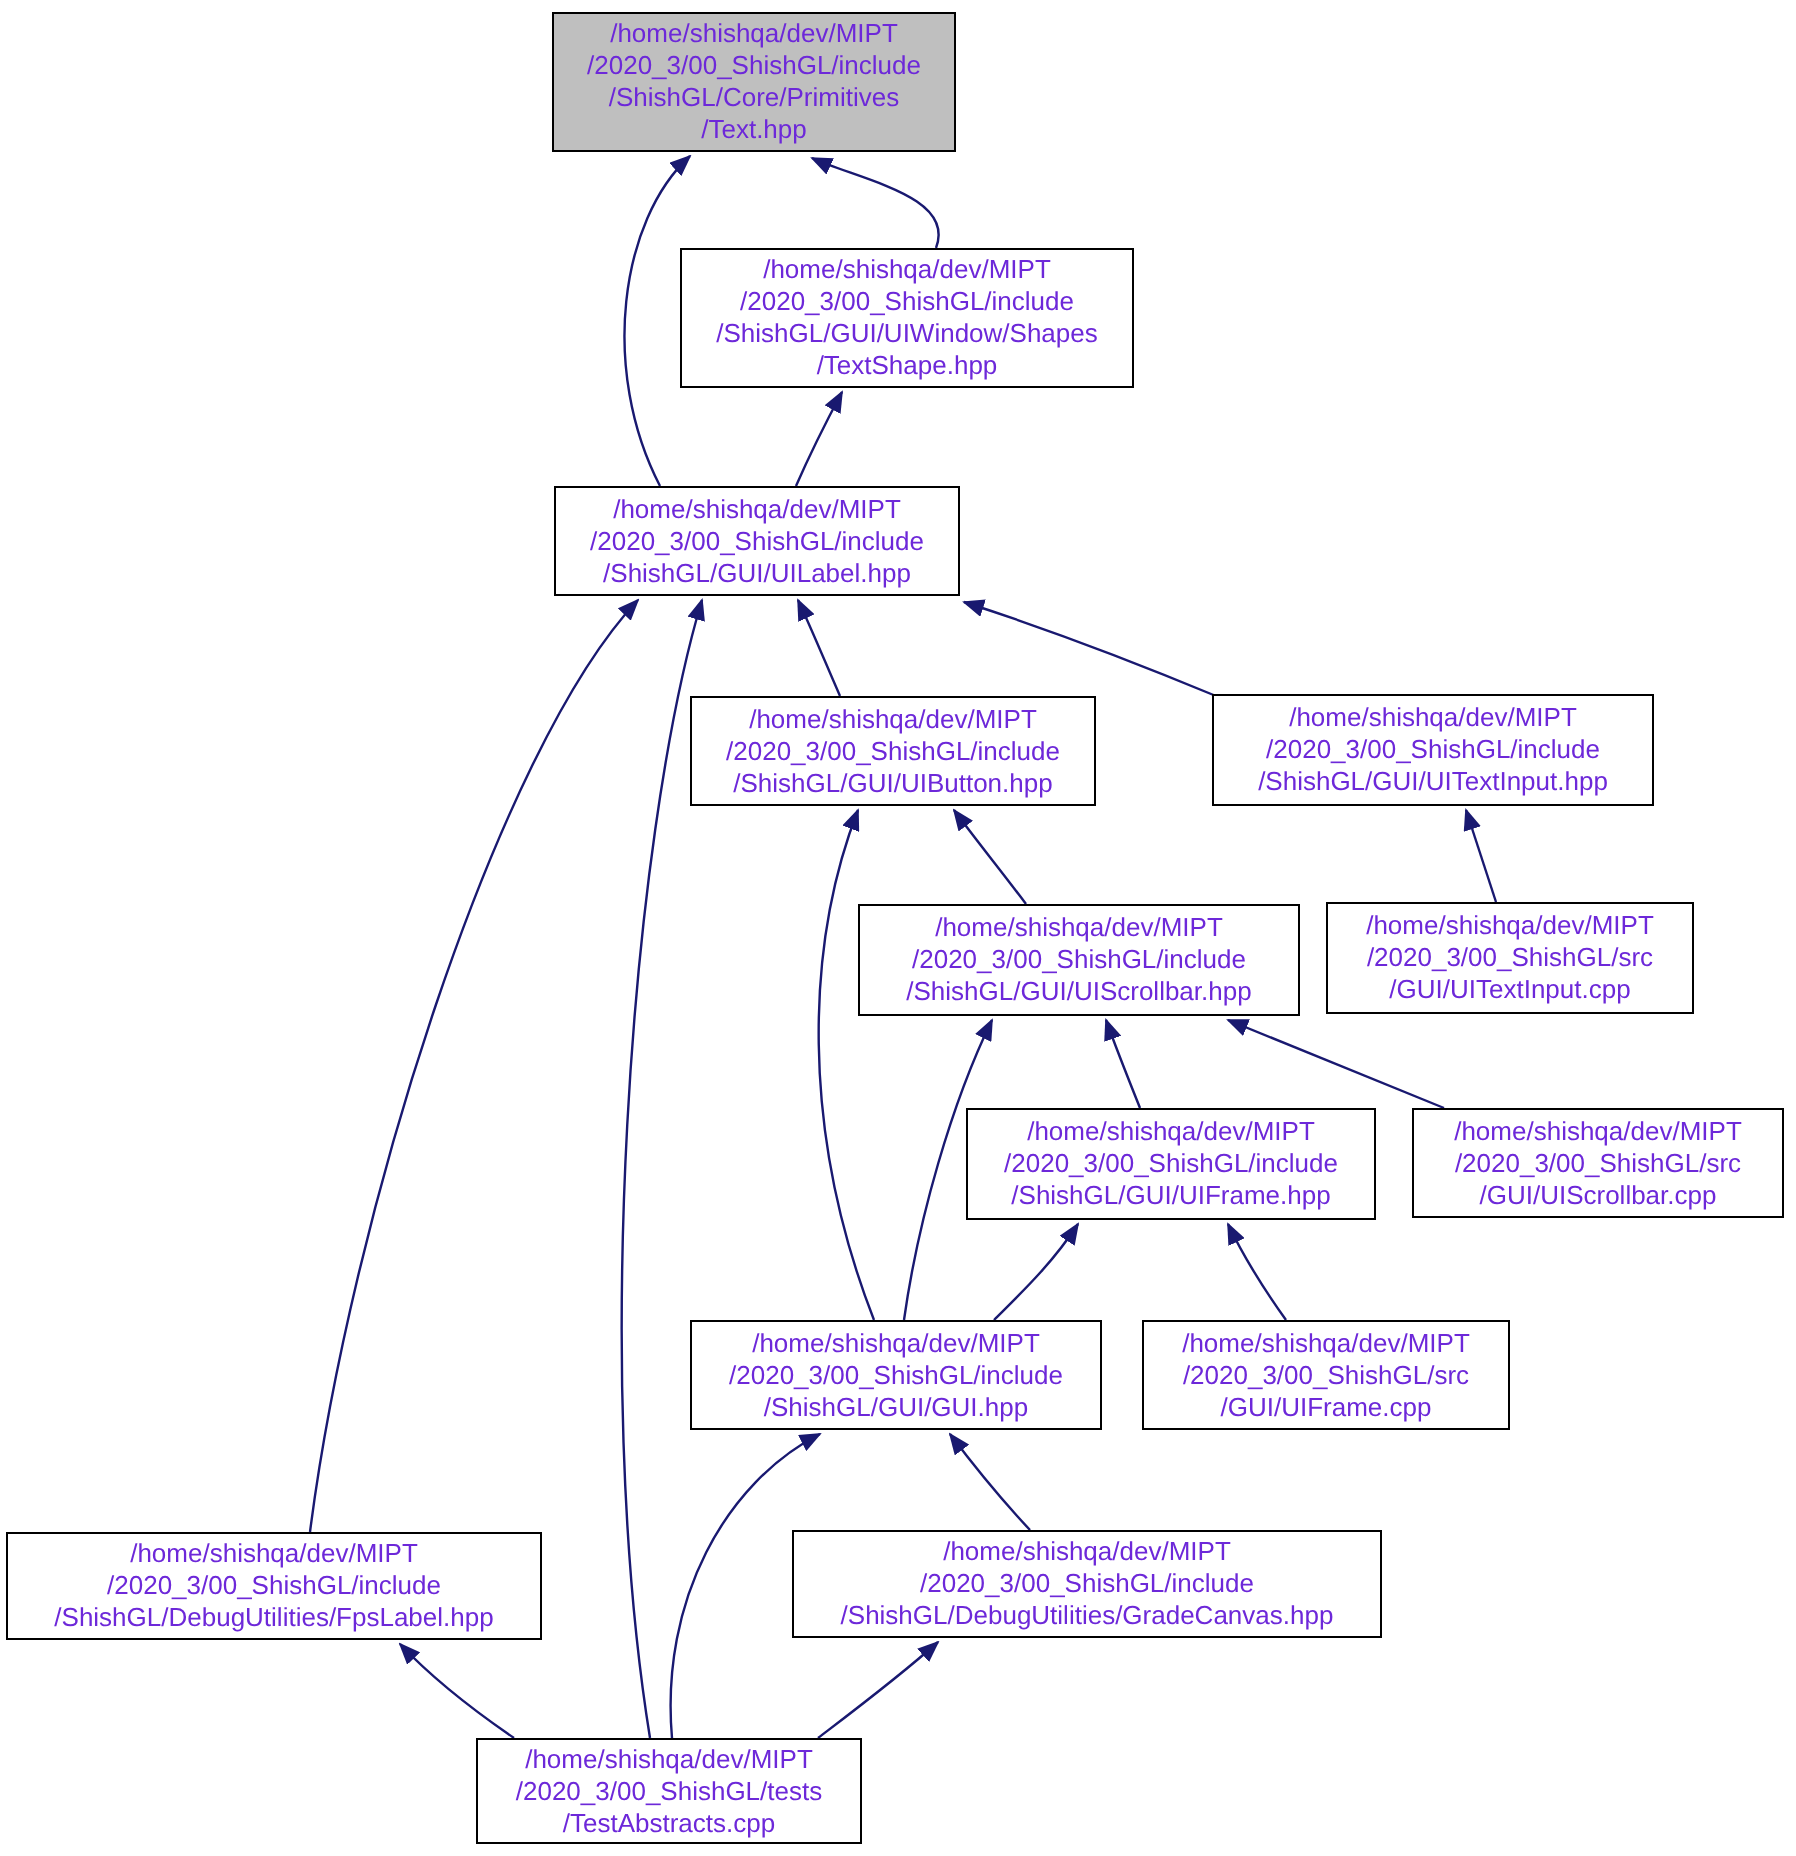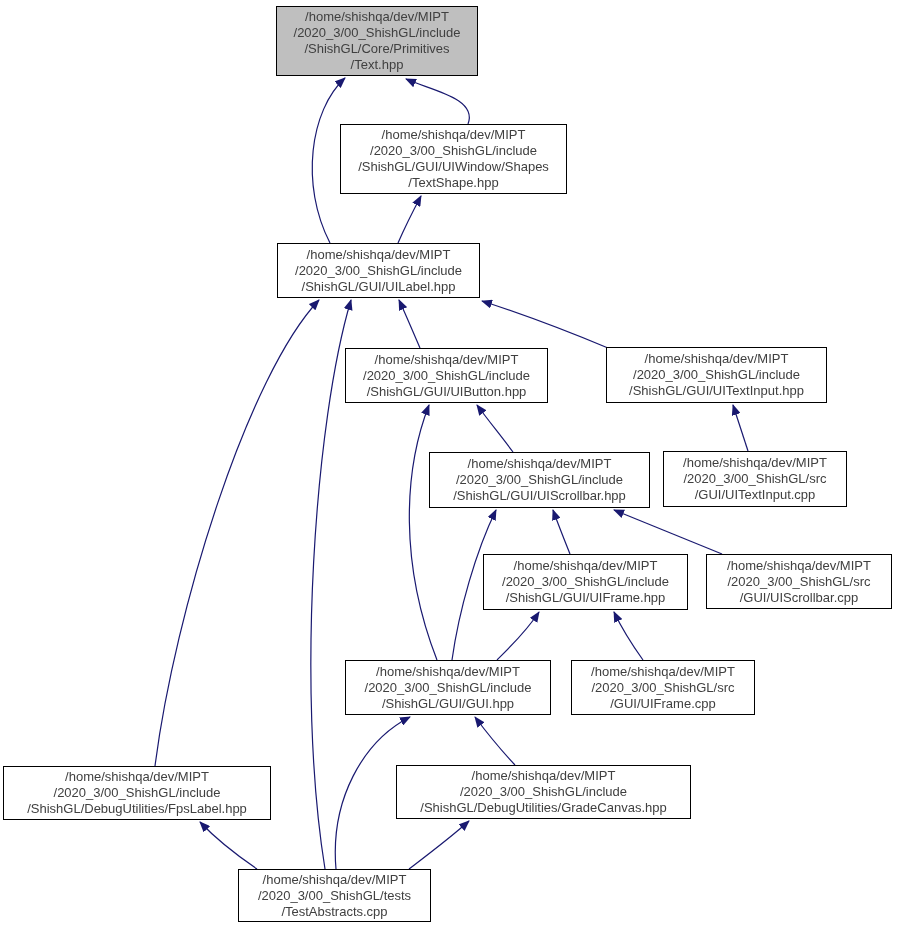--- a/index.html
+++ b/index.html
@@ -24,21 +24,21 @@
   }
   .edge {
     fill: none;
     stroke-width: 1.2px;
   }
   .node {
     position: absolute;
     box-sizing: border-box;
     border: 1px solid #000000;
     background: #ffffff;
-    color: #404040;
+    color: #6d28d9;
     font-size: 13px;
     line-height: 16px;
     display: flex;
     align-items: center;
     justify-content: center;
     text-align: center;
     white-space: pre-line;
     padding: 1px 3px;
     cursor: pointer;
   }

